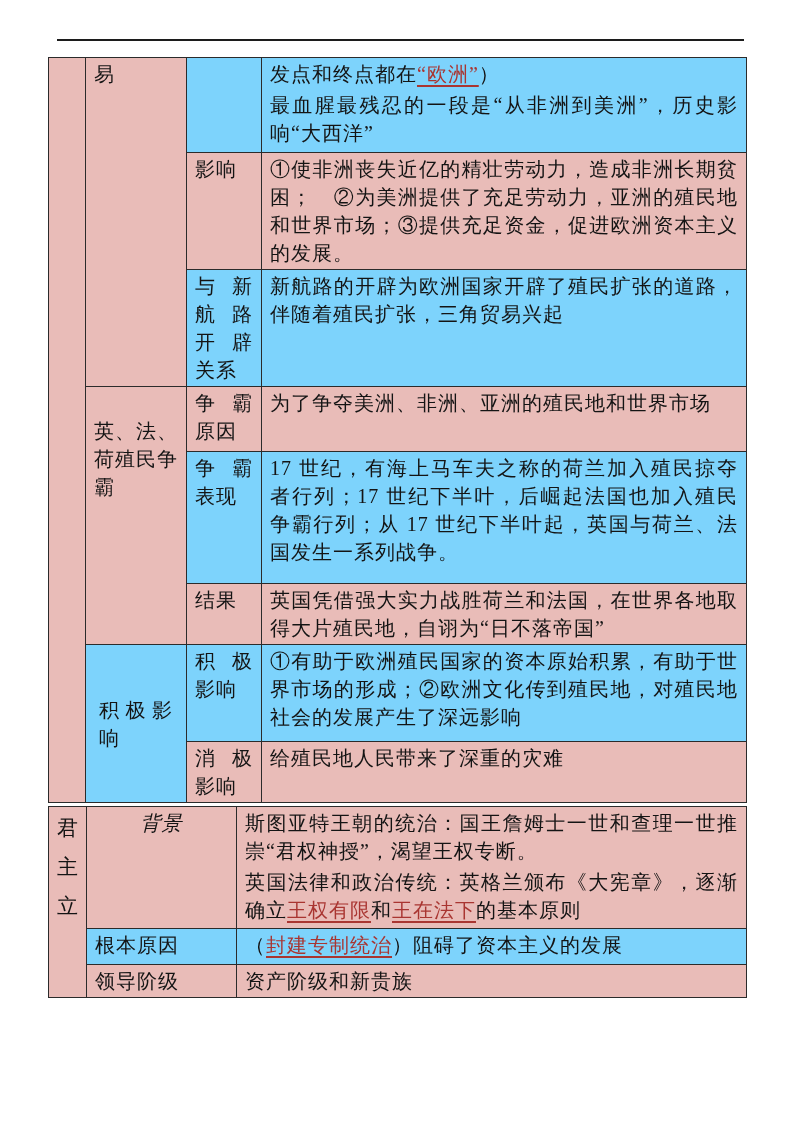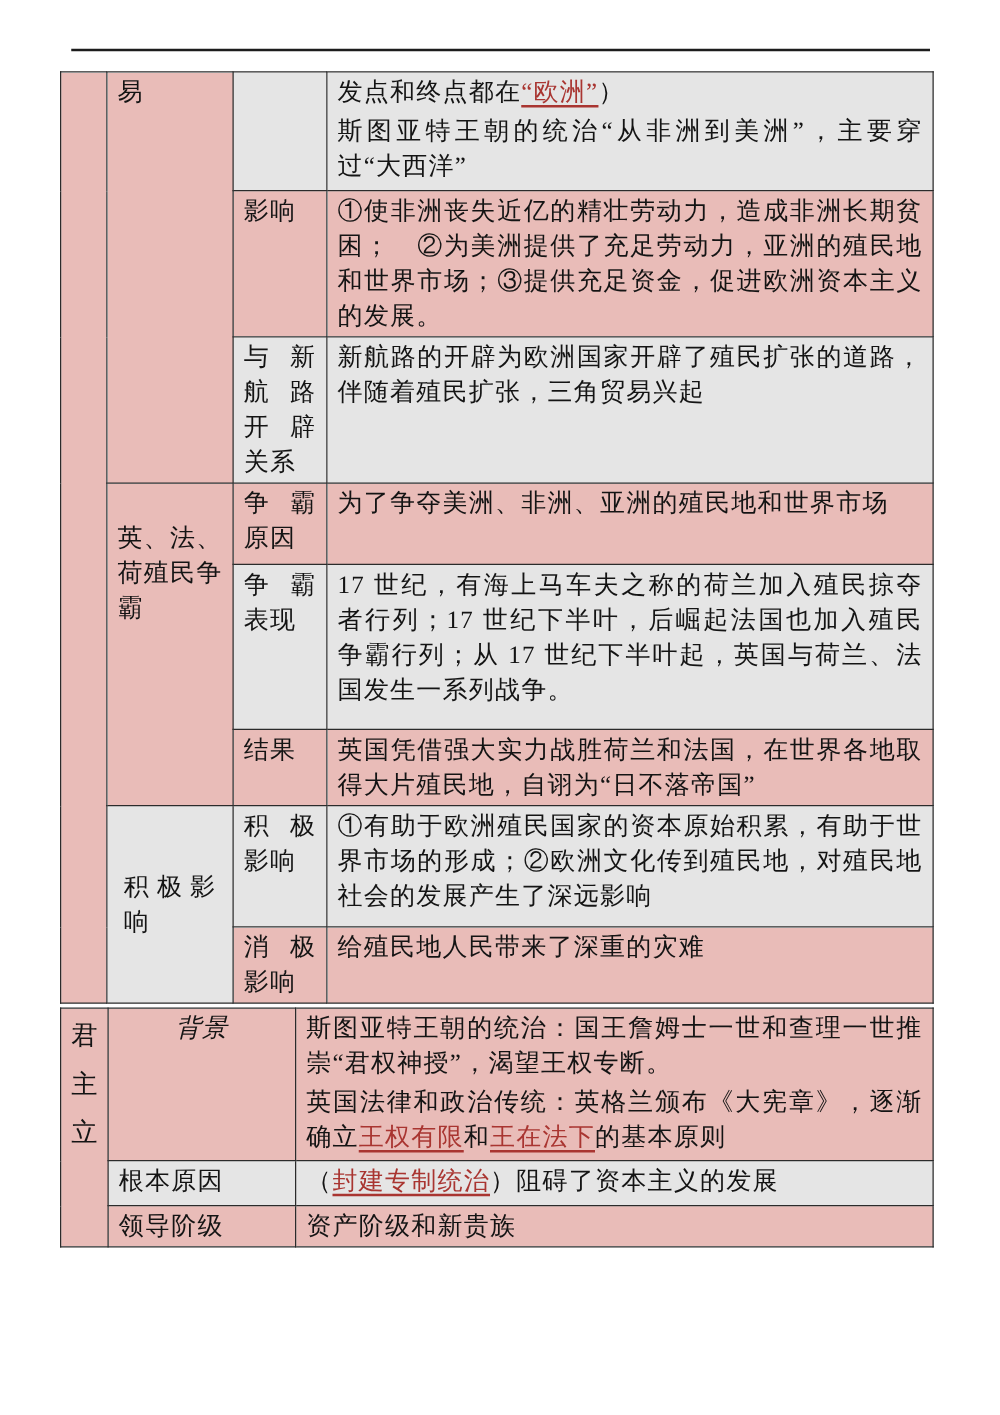--- a/index.html
+++ b/index.html
@@ -26,21 +26,21 @@
   table.doc td{
     border:1.5px solid #2b2b2b;
     vertical-align:top;
     padding:2px 8px;
     font-size:20px;
     line-height:28px;
     letter-spacing:1px;
     overflow:hidden;
   }
   .pink{background:#e9bcb8;}
-  .white{background:#e5e5e5;}
+  .white{background:#7dd3fc;}
   
   td.lbl{
     text-align:justify;
     text-justify:inter-character;
     text-align-last:left;
     padding:3px 7px;
   }
   
   td.grp{
     text-align:justify;
@@ -107,21 +107,21 @@
         <col style="width:75px">
         <col style="width:485px">
       </colgroup>
       <tbody>
         <tr style="height:95px">
           <td class="pink" rowspan="8"></td>
           <td class="pink grp" rowspan="3">易</td>
           <td class="white lbl"></td>
           <td class="white cnt">
               <p><span>发点和终点都在</span><span class="red-u">“欧洲”</span><span>）</span></p>
-              <p><span>斯图亚特王朝的统治“从非洲到美洲”，主要穿过“大西洋”</span></p>
+              <p><span>最血腥最残忍的一段是“从非洲到美洲”，历史影响“大西洋”</span></p>
             </td>
         </tr>
         <tr style="height:104px">
           <td class="pink lbl">影响</td>
           <td class="pink cnt">
               <p><span>①使非洲丧失近亿的精壮劳动力，造成非洲长期贫困；　②为美洲提供了充足劳动力，亚洲的殖民地和世界市场；③提供充足资金，促进欧洲资本主义的发展。</span></p>
             </td>
         </tr>
         <tr style="height:108px">
           <td class="white lbl">与新航路开辟关系</td>

